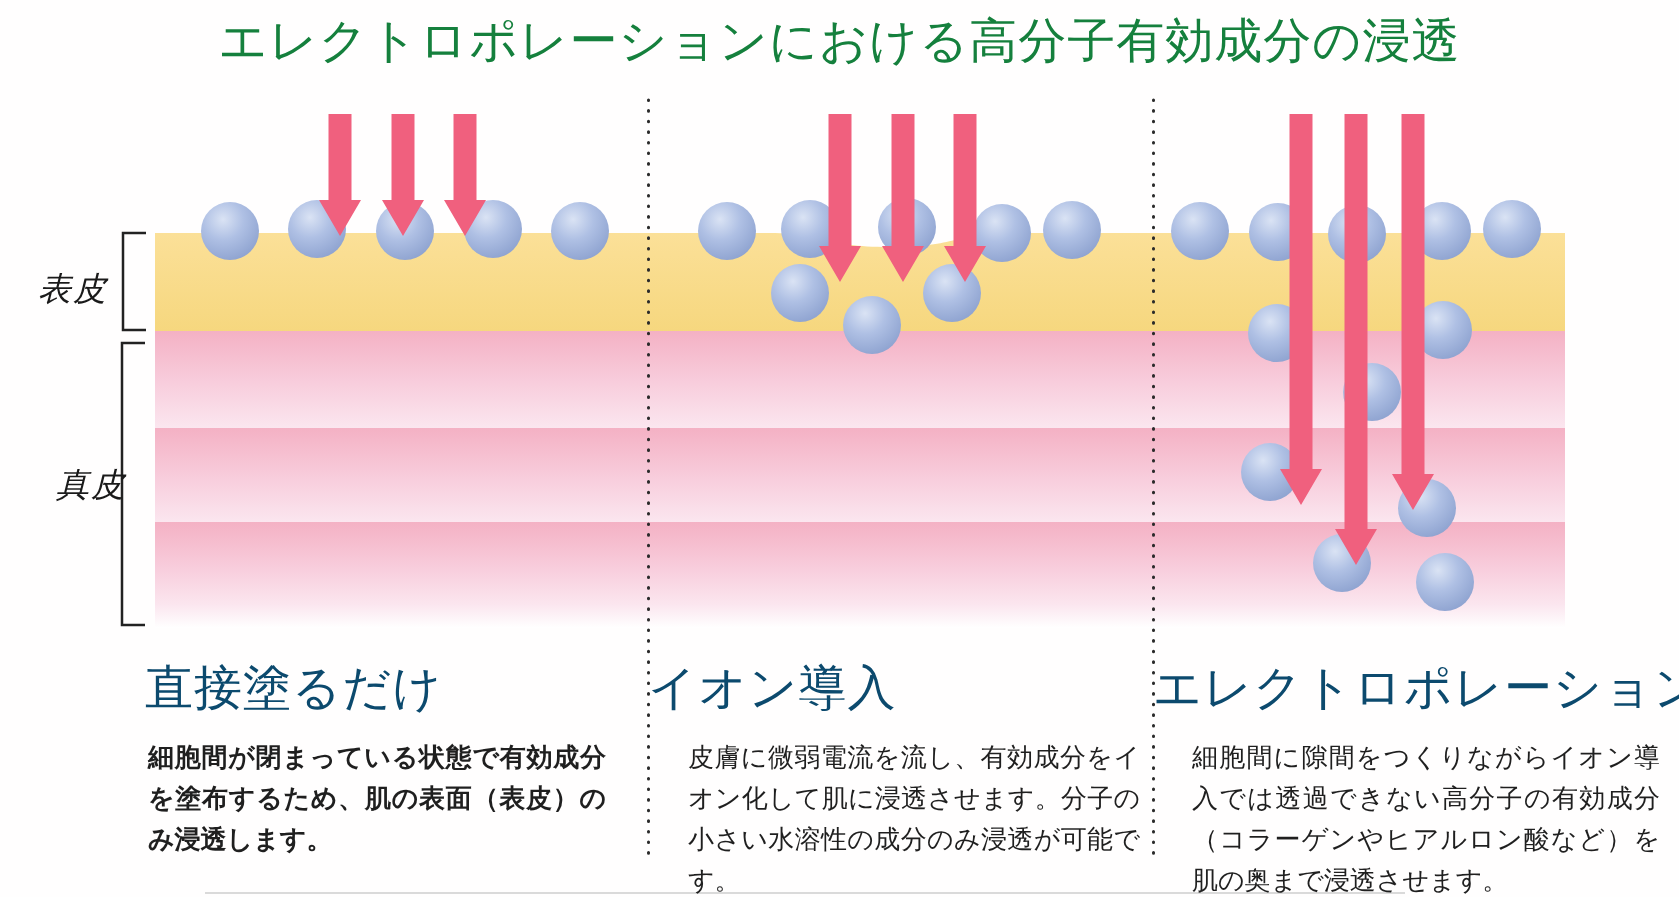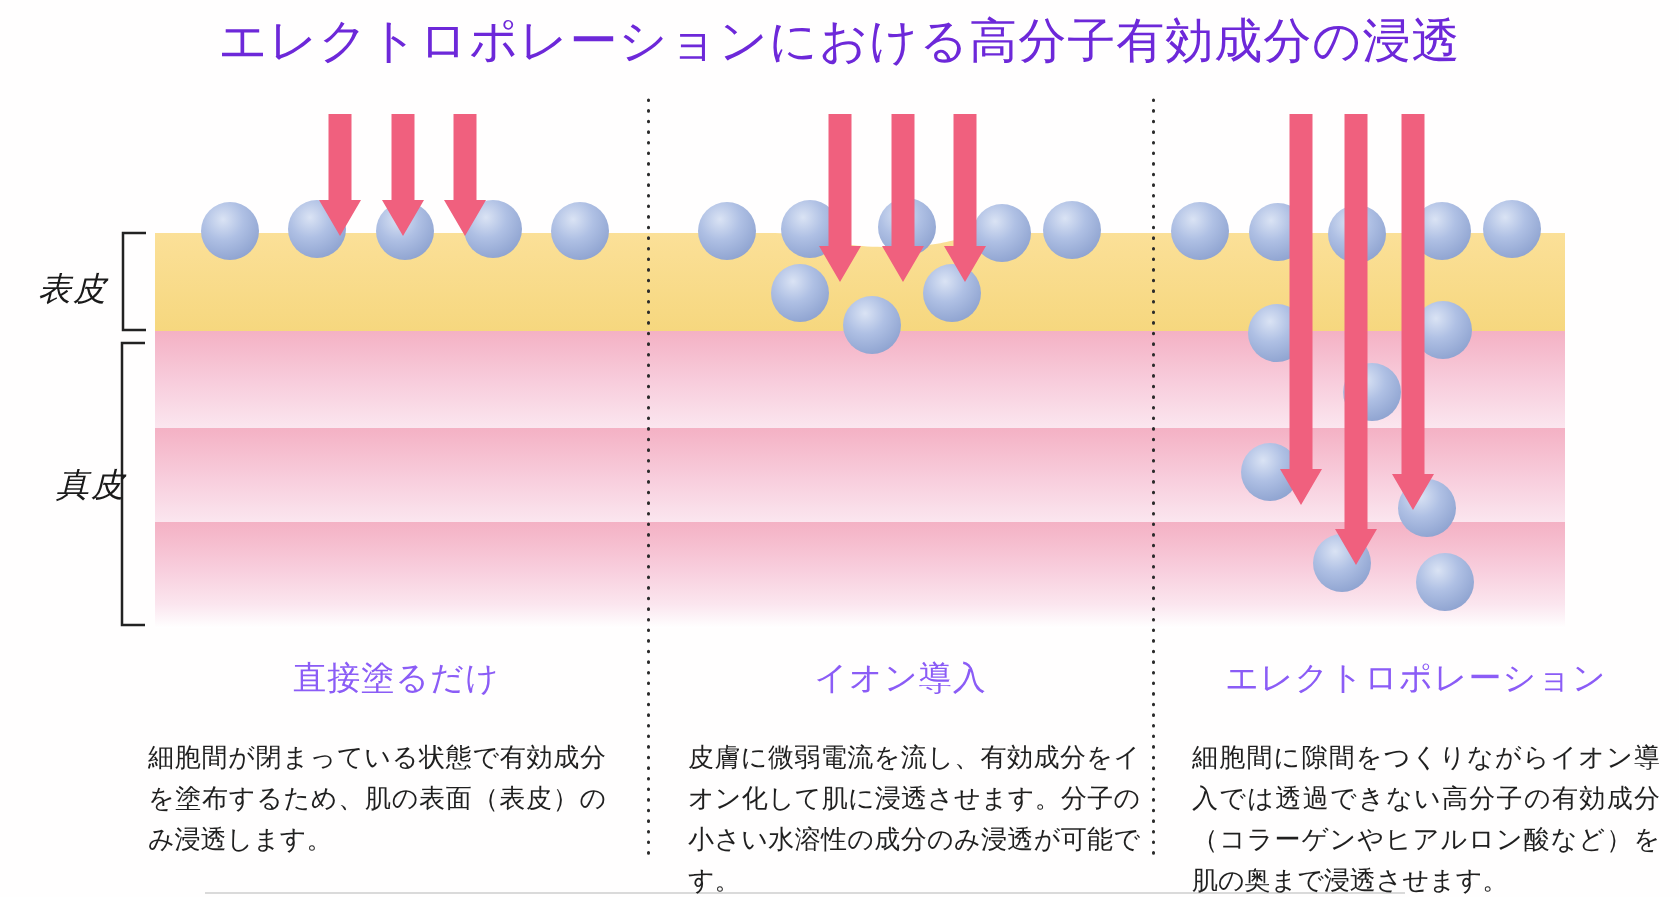--- a/index.html
+++ b/index.html
@@ -4,40 +4,40 @@
 <style>
   html,body{margin:0;padding:0;background:#fff;}
   .page{
     position:relative;width:1679px;height:897px;background:#fffefe;overflow:hidden;
     font-family:"Liberation Sans","DejaVu Sans",sans-serif;color:#1f1f1f;
   }
   .diagram-svg{position:absolute;left:0;top:0;width:1679px;height:897px;z-index:0;}
   .title{
     position:absolute;left:0;top:10px;width:1679px;text-align:center;
     font-family:"Liberation Serif","DejaVu Serif",serif;
-    font-size:48px;line-height:62px;color:#6d28d9;letter-spacing:1px;z-index:2;
+    font-size:48px;line-height:62px;color:#15803d;letter-spacing:1px;z-index:2;
   }
   .layer-label{
     position:absolute;width:90px;text-align:center;font-size:33px;color:#1a1a1a;
     letter-spacing:2px;z-index:2;font-style:italic;
   }
   .layer-label.epi{left:28px;top:267px;}
   .layer-label.derm{left:46px;top:463px;}
   .panel-heading{
-    position:absolute;top:656px;text-align:center;font-size:33px;color:#8b5cf6;
+    position:absolute;top:656px;text-align:left;font-size:48px;color:#0c4a6e;
     letter-spacing:1px;z-index:2;white-space:nowrap;
   }
   .panel-heading.p1{left:145px;width:503px;}
   .panel-heading.p2{left:648px;width:505px;}
   .panel-heading.p3{left:1153px;width:526px;}
   .panel-body{
     position:absolute;top:737px;font-size:26px;line-height:41px;color:#1f1f1f;
     text-align:justify;text-justify:inter-character;z-index:2;
   }
-  .panel-body.p1{left:148px;width:458px;}
+  .panel-body.p1{left:148px;width:458px;font-weight:bold;}
   .panel-body.p2{left:688px;width:452px;}
   .panel-body.p3{left:1192px;width:468px;}
 </style>
 </head>
 <body>
 
 <div class="page">
 
   <svg class="diagram-svg" viewBox="0 0 1679 897" xmlns="http://www.w3.org/2000/svg">
       <defs>

